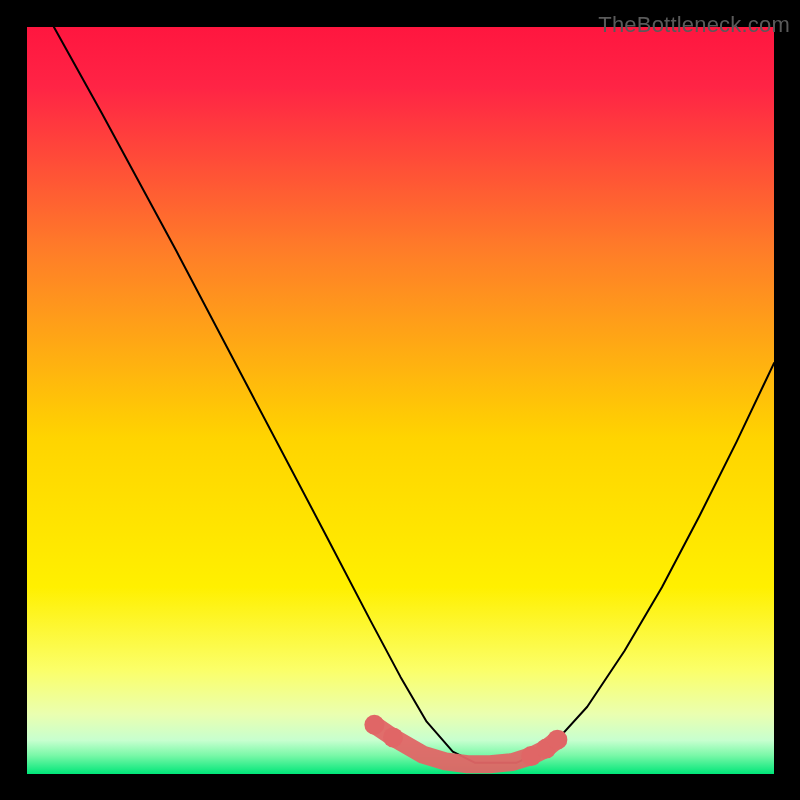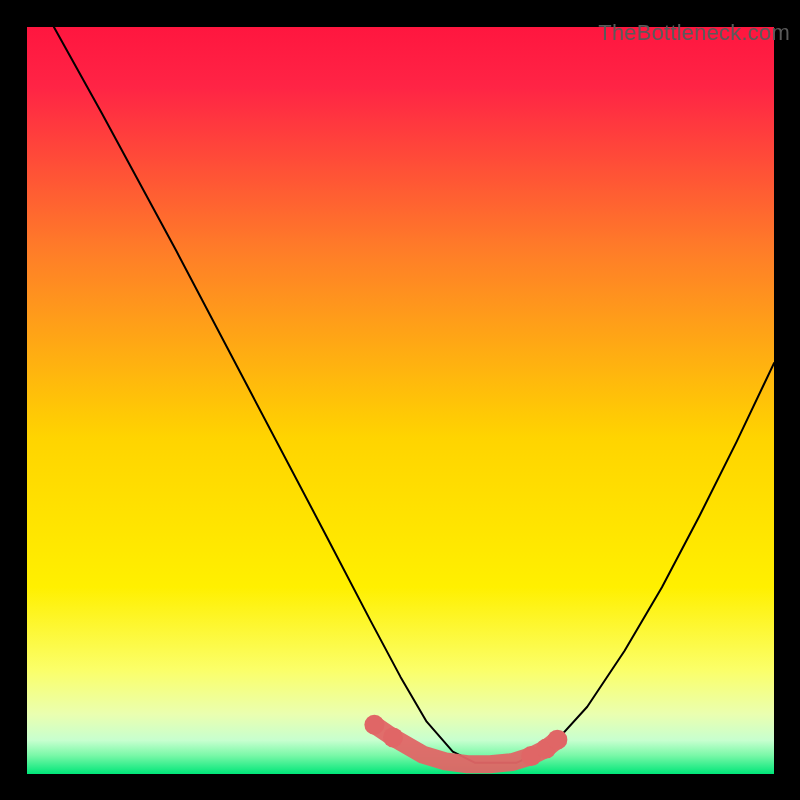--- a/index.html
+++ b/index.html
@@ -6,21 +6,21 @@
     margin: 0;
     padding: 0;
     width: 800px;
     height: 800px;
     background: #000000;
     position: relative;
     font-family: Arial, sans-serif;
   }
   .watermark {
     position: absolute;
-    top: 20px;
+    top: 12px;
     right: 10px;
     color: #5a5a5a;
     font-size: 22px;
     font-weight: 500;
     letter-spacing: 0.2px;
     z-index: 10;
   }
   .plot-area {
     position: absolute;
     left: 27px;

